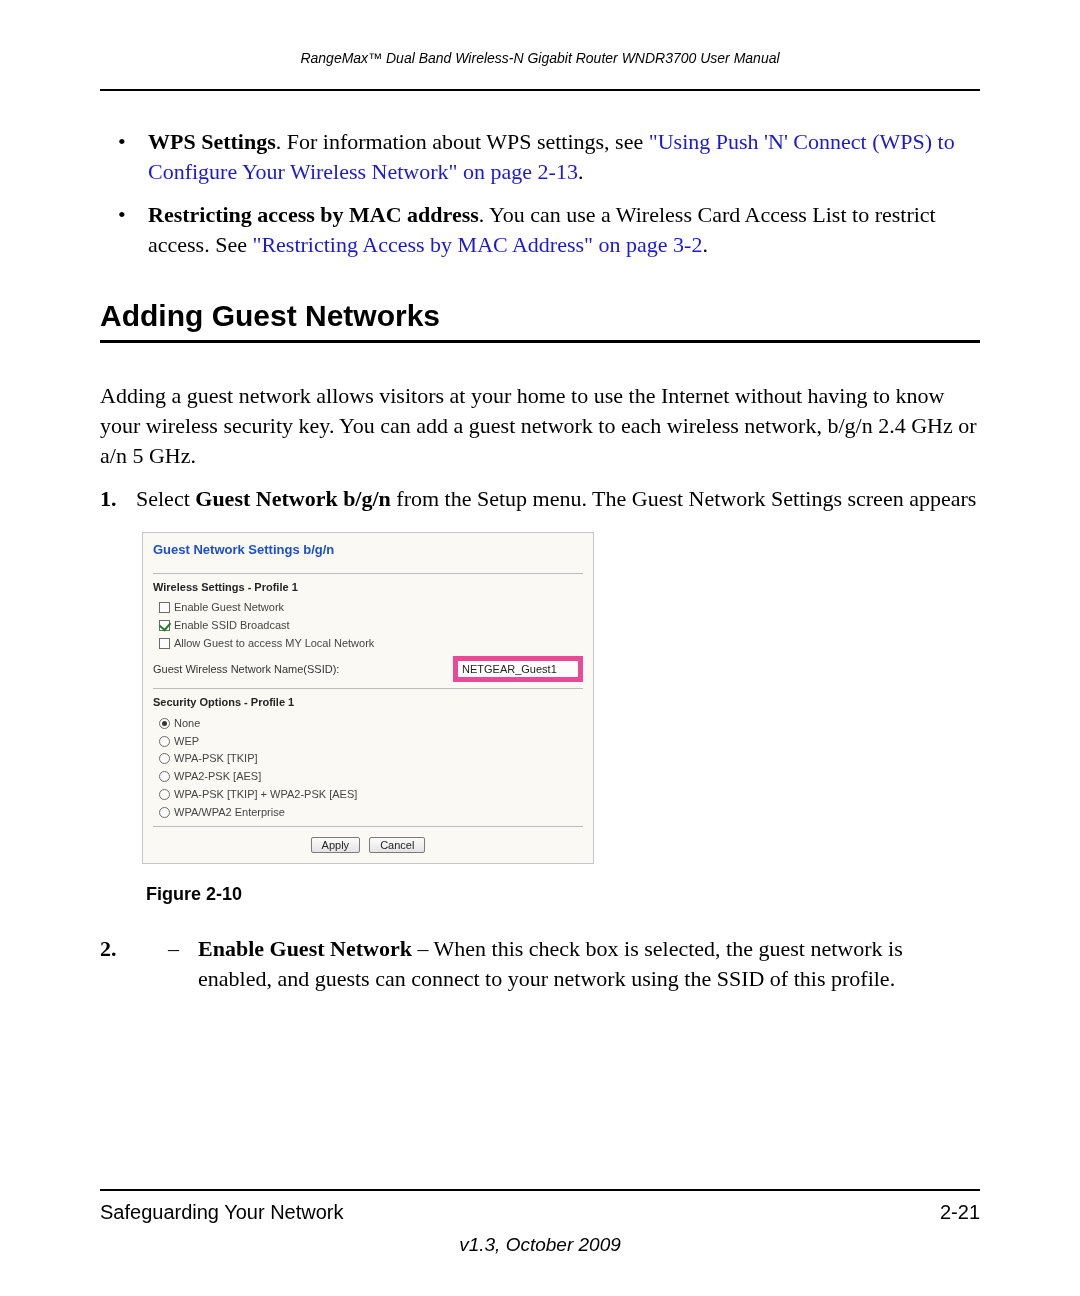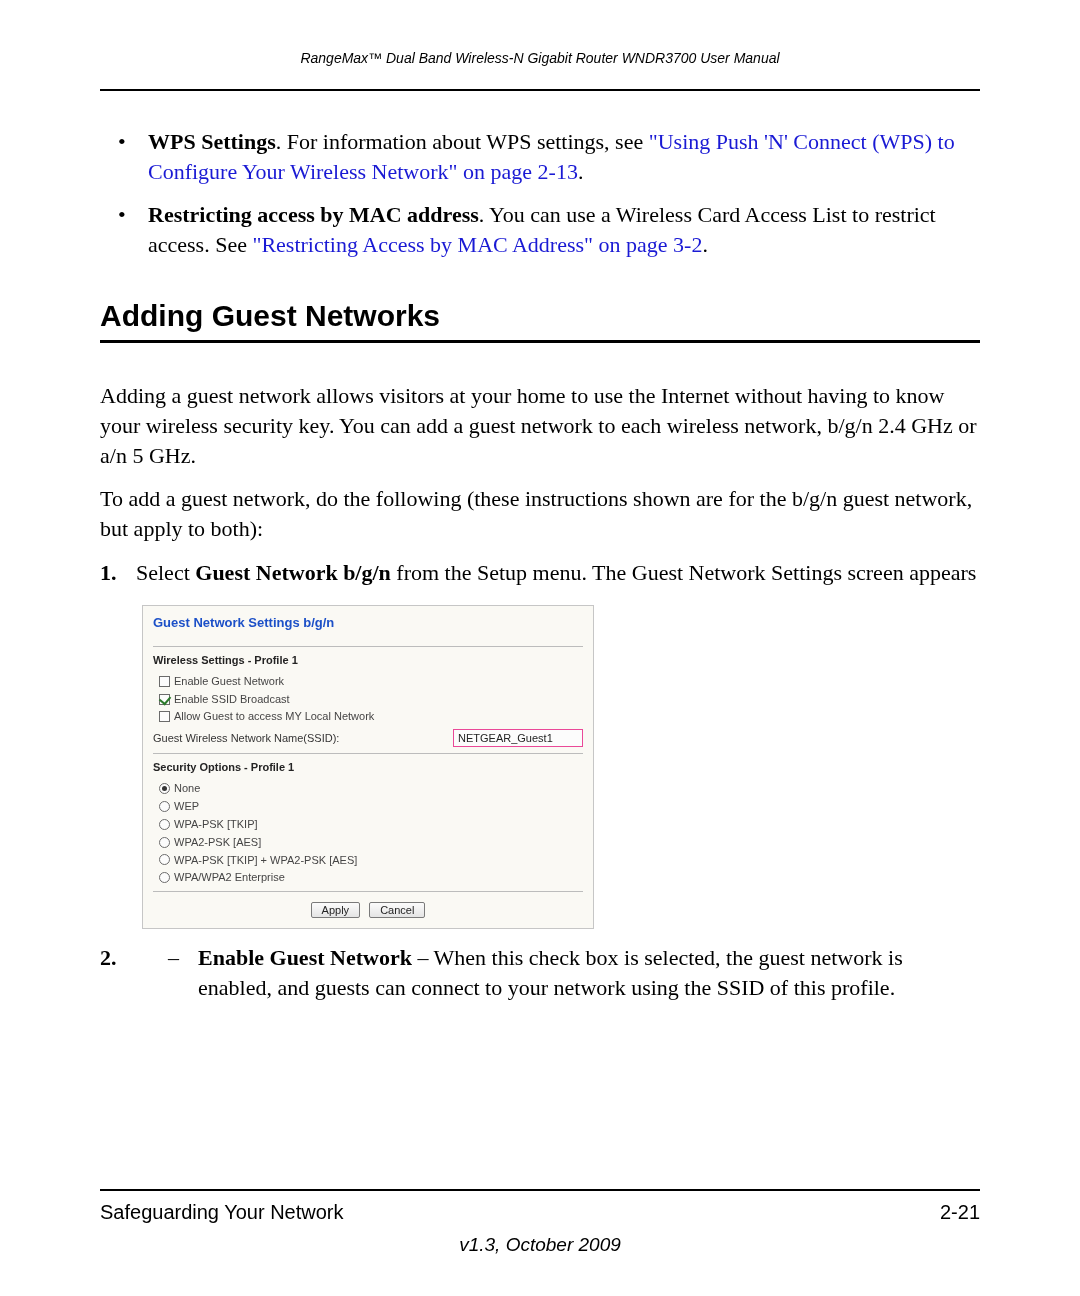--- a/index.html
+++ b/index.html
@@ -77,21 +77,21 @@
     content: ""; position: absolute; left: 1px; top: -1px; width: 6px; height: 8px;
     border-right: 2px solid #2a7a2a; border-bottom: 2px solid #2a7a2a;
     transform: rotate(40deg);
   }
   .sim-radio.checked::after {
     content: ""; position: absolute; left: 2px; top: 2px; width: 5px; height: 5px;
     background: #333; border-radius: 50%;
   }
   .sim-ssid-row { display:flex; align-items:center; justify-content:space-between; margin:5px 0 2px 0;}
   .sim-input {
-    border: 1px solid #ec4899; background: #fff; padding: 2px 4px; font-size: 11px;
+    border: 5px solid #ec4899; background: #fff; padding: 2px 4px; font-size: 11px;
     width: 130px; box-sizing: border-box; color:#222;
   }
   .sim-buttons { text-align: center; margin-top: 10px; }
   .sim-btn {
     border: 1px solid #7a7a7a; background: linear-gradient(#fefefe,#e6e6e6);
     font-size: 11px; padding: 1px 10px; margin: 0 3px; border-radius: 2px;
     font-family: Arial, Helvetica, sans-serif; color:#222;
   }
 
   .footer {
@@ -121,21 +121,20 @@
     </li>
     <li>
       <span class="bold">Restricting access by MAC address</span><span>. You can use a Wireless Card Access List to restrict access. See </span><span class="link">"Restricting Access by MAC Address" on page 3-2</span><span>.</span>
     </li>
   </ul>
 
   <h2 class="section-heading">Adding Guest Networks</h2>
   <div class="section-rule"></div>
 
   <p>Adding a guest network allows visitors at your home to use the Internet without having to know your wireless security key. You can add a guest network to each wireless network, b/g/n 2.4 GHz or a/n 5 GHz.</p>
-  <p>To add a guest network, do the following (these instructions shown are for the b/g/n guest network, but apply to both):</p>
 
   <ol class="numbered">
     <li>
       <span class="num-marker">1.</span>
       <span>Select </span><span class="bold">Guest Network b/g/n</span><span> from the Setup menu. The Guest Network Settings screen appears</span>
 
       <div class="figure-wrap">
         <div class="sim">
           <div class="sim-title">Guest Network Settings b/g/n</div>
           <hr class="sim-hr">
@@ -182,20 +181,21 @@
             <span class="sim-radio"></span>
             <span>WPA/WPA2 Enterprise</span>
           </div>
           <hr class="sim-hr">
           <div class="sim-buttons">
             <button class="sim-btn">Apply</button>
             <button class="sim-btn">Cancel</button>
           </div>
         </div>
       </div>
+      <div class="figure-caption">Figure 2-10</div>
     </li>
 
     <li>
       <span class="num-marker">2.</span>
       <ul class="dashes">
         <li>
           <span class="dash-marker">–</span>
           <span class="bold">Enable Guest Network</span><span> – When this check box is selected, the guest network is enabled, and guests can connect to your network using the SSID of this profile.</span>
         </li>
       </ul>

